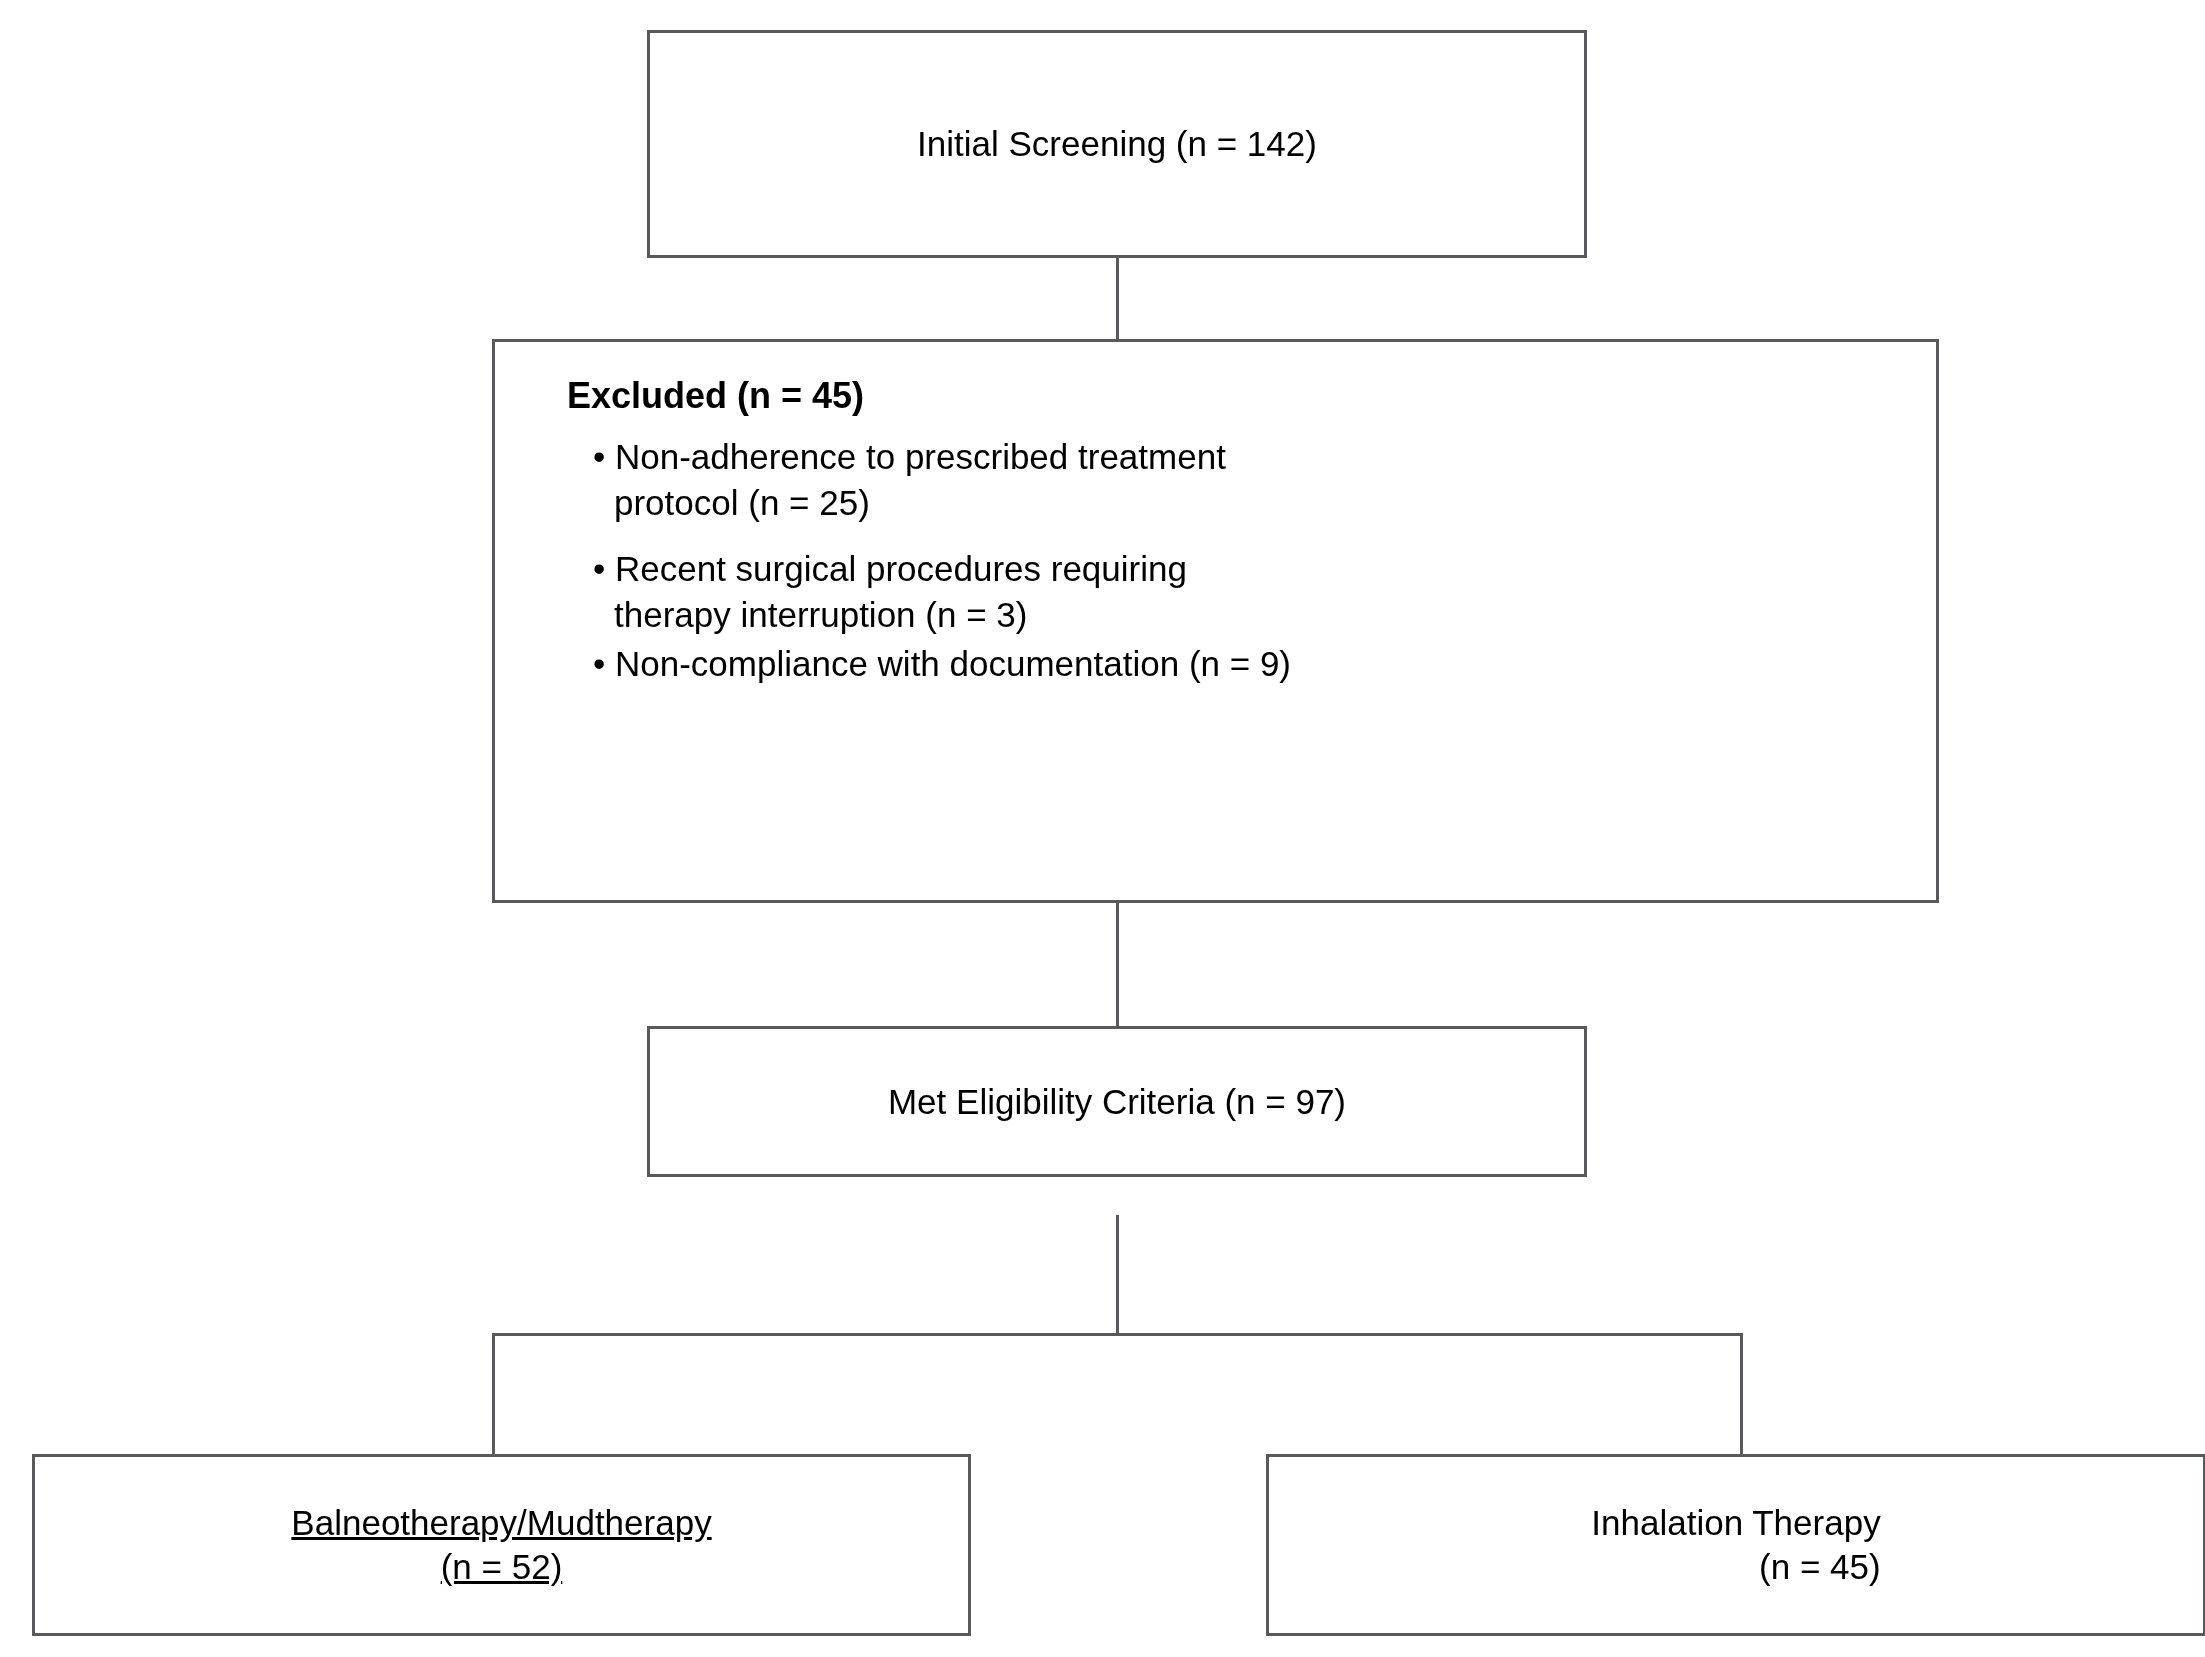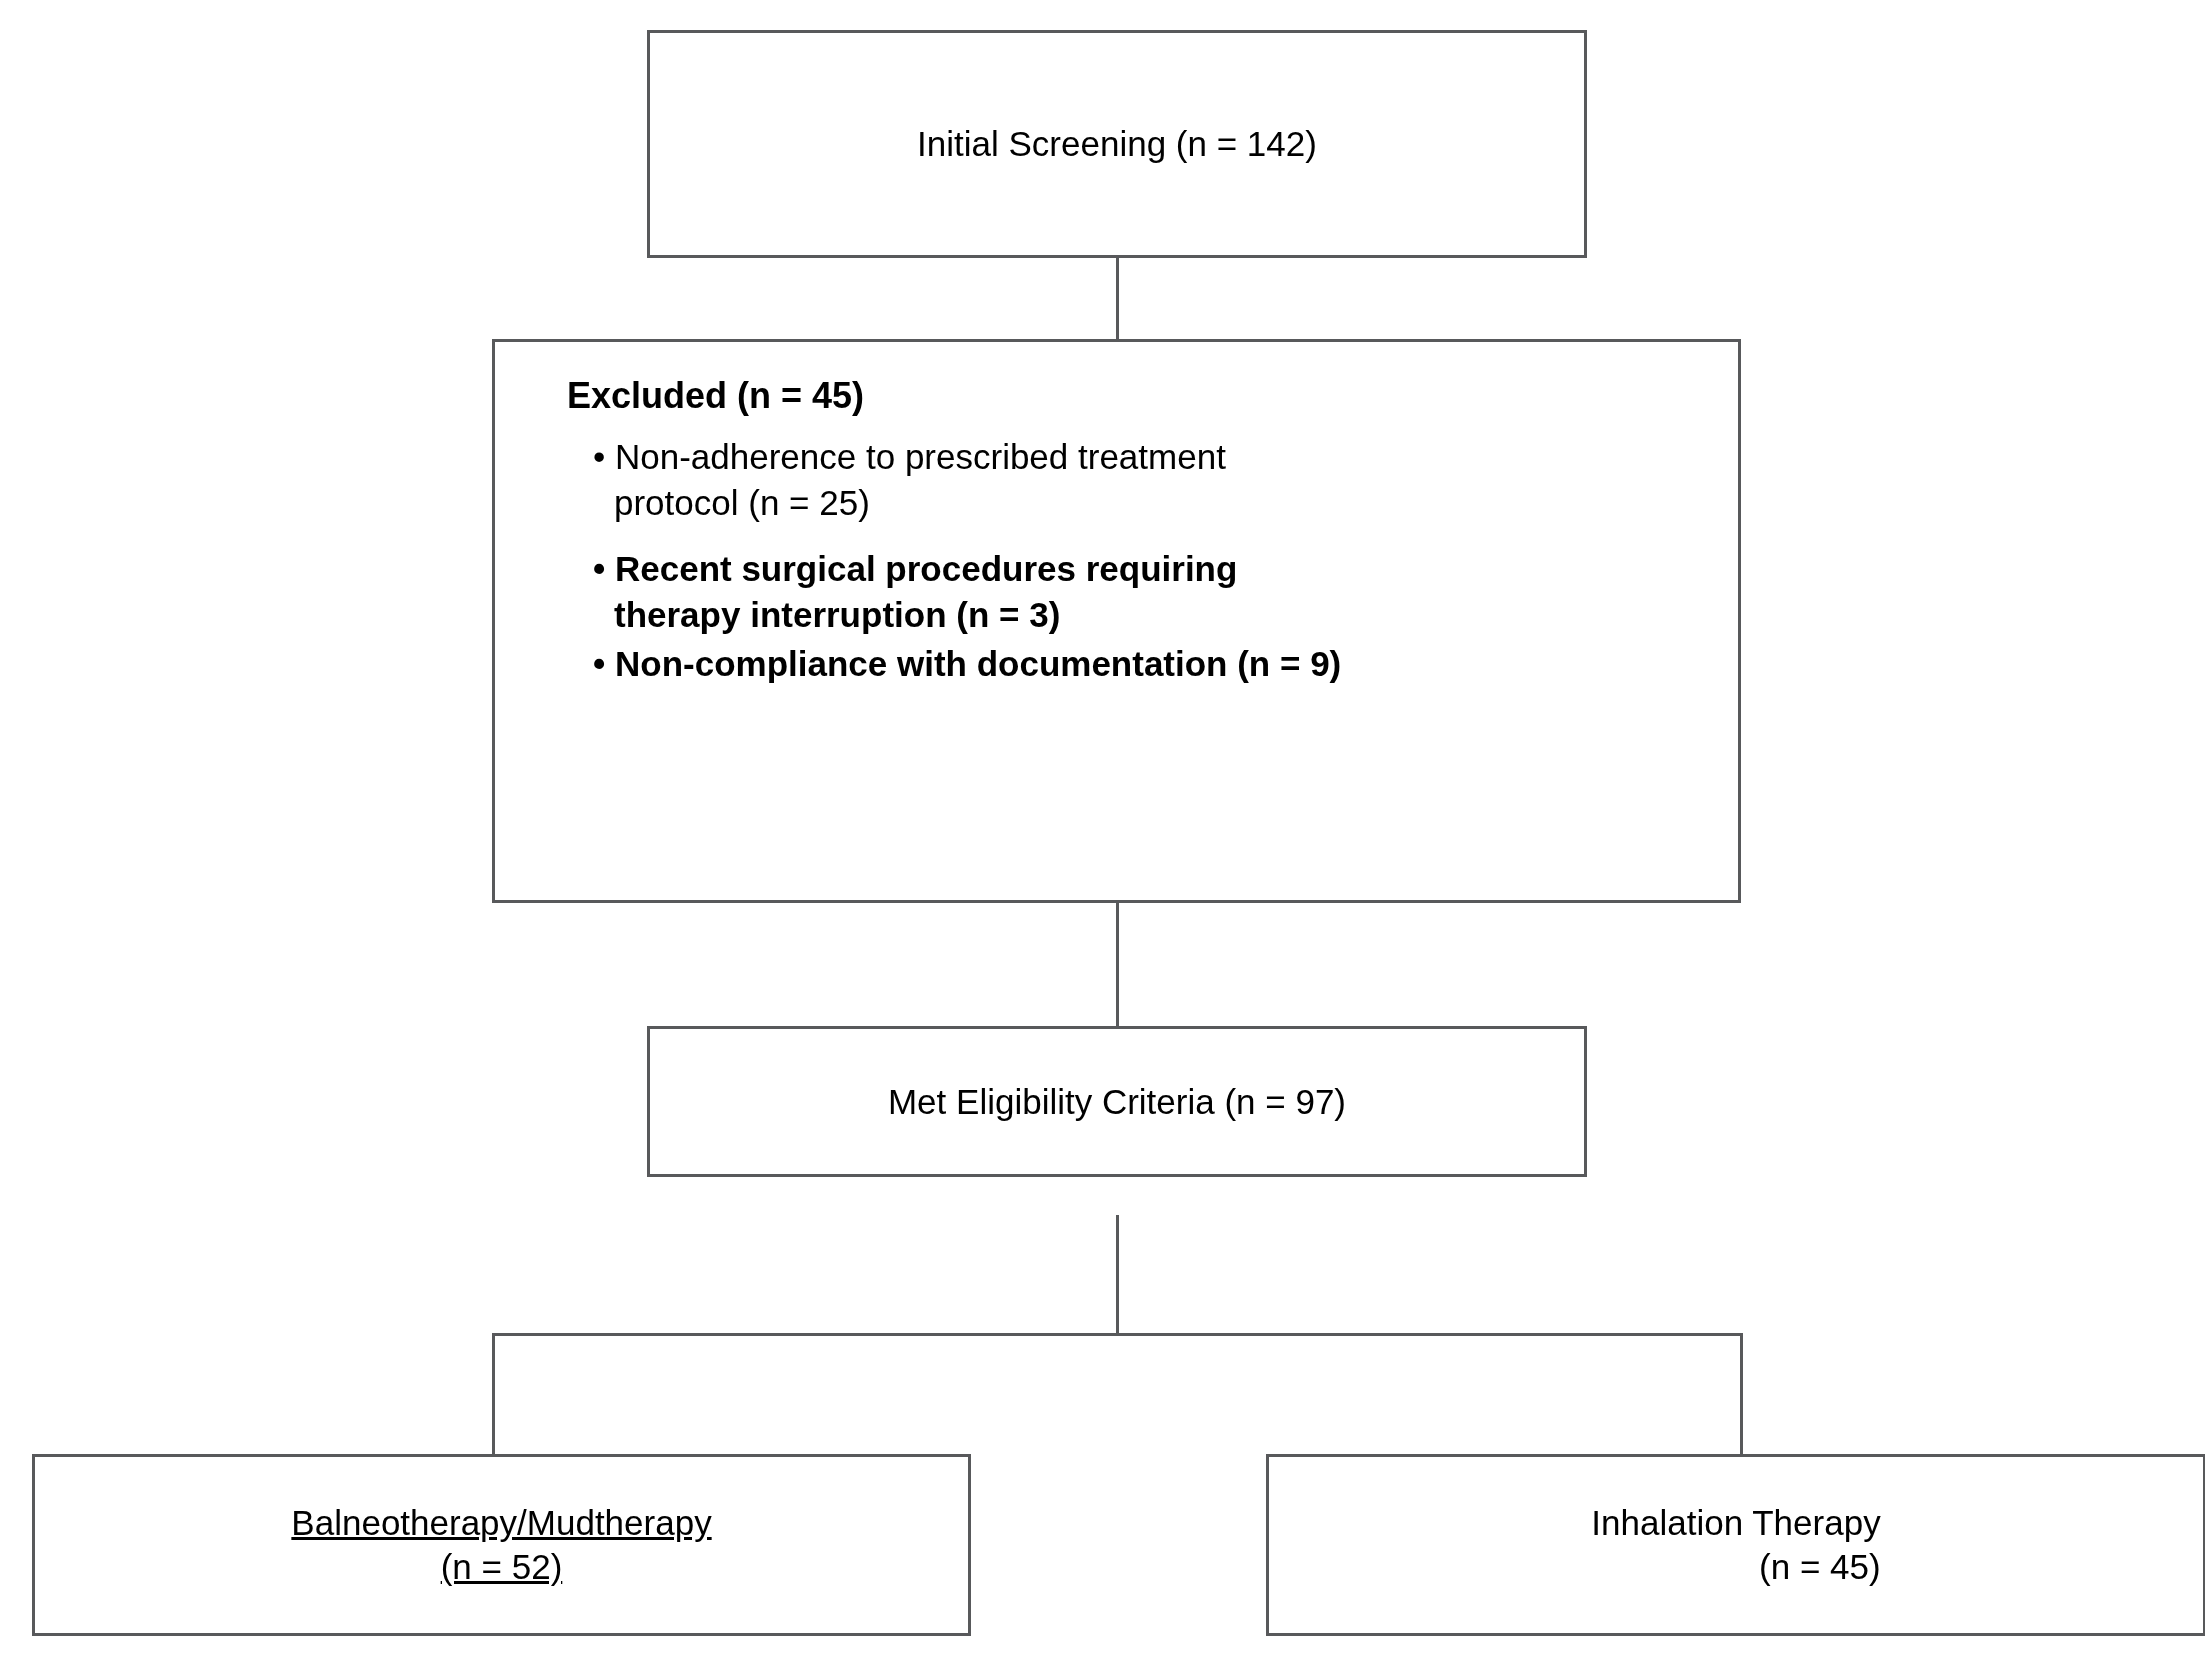--- a/index.html
+++ b/index.html
@@ -50,21 +50,21 @@
     left: 647px;
     top: 30px;
     width: 940px;
     height: 228px;
   }
 
   
   #box-excluded {
     left: 492px;
     top: 339px;
-    width: 1249px;
+    width: 1447px;
     height: 564px;
     padding: 33px 39px 23px 39px;
   }
 
   .excluded-title {
     font-size: 36px;
     font-weight: bold;
     margin: 0 0 16.7px 33px;
   }
 
@@ -77,21 +77,20 @@
   .excluded-item {
     font-size: 35px;
     line-height: 1.32;
     margin: 0 0 19.7px 59px;
     text-indent: -21px;
     padding-left: 21px;
     white-space: pre-line;
   }
   .excluded-item.tight {
     margin-bottom: 3px;
-    font-weight: bold;
   }
 
   
   #box-eligible {
     left: 647px;
     top: 1026px;
     width: 940px;
     height: 151px;
   }
 

